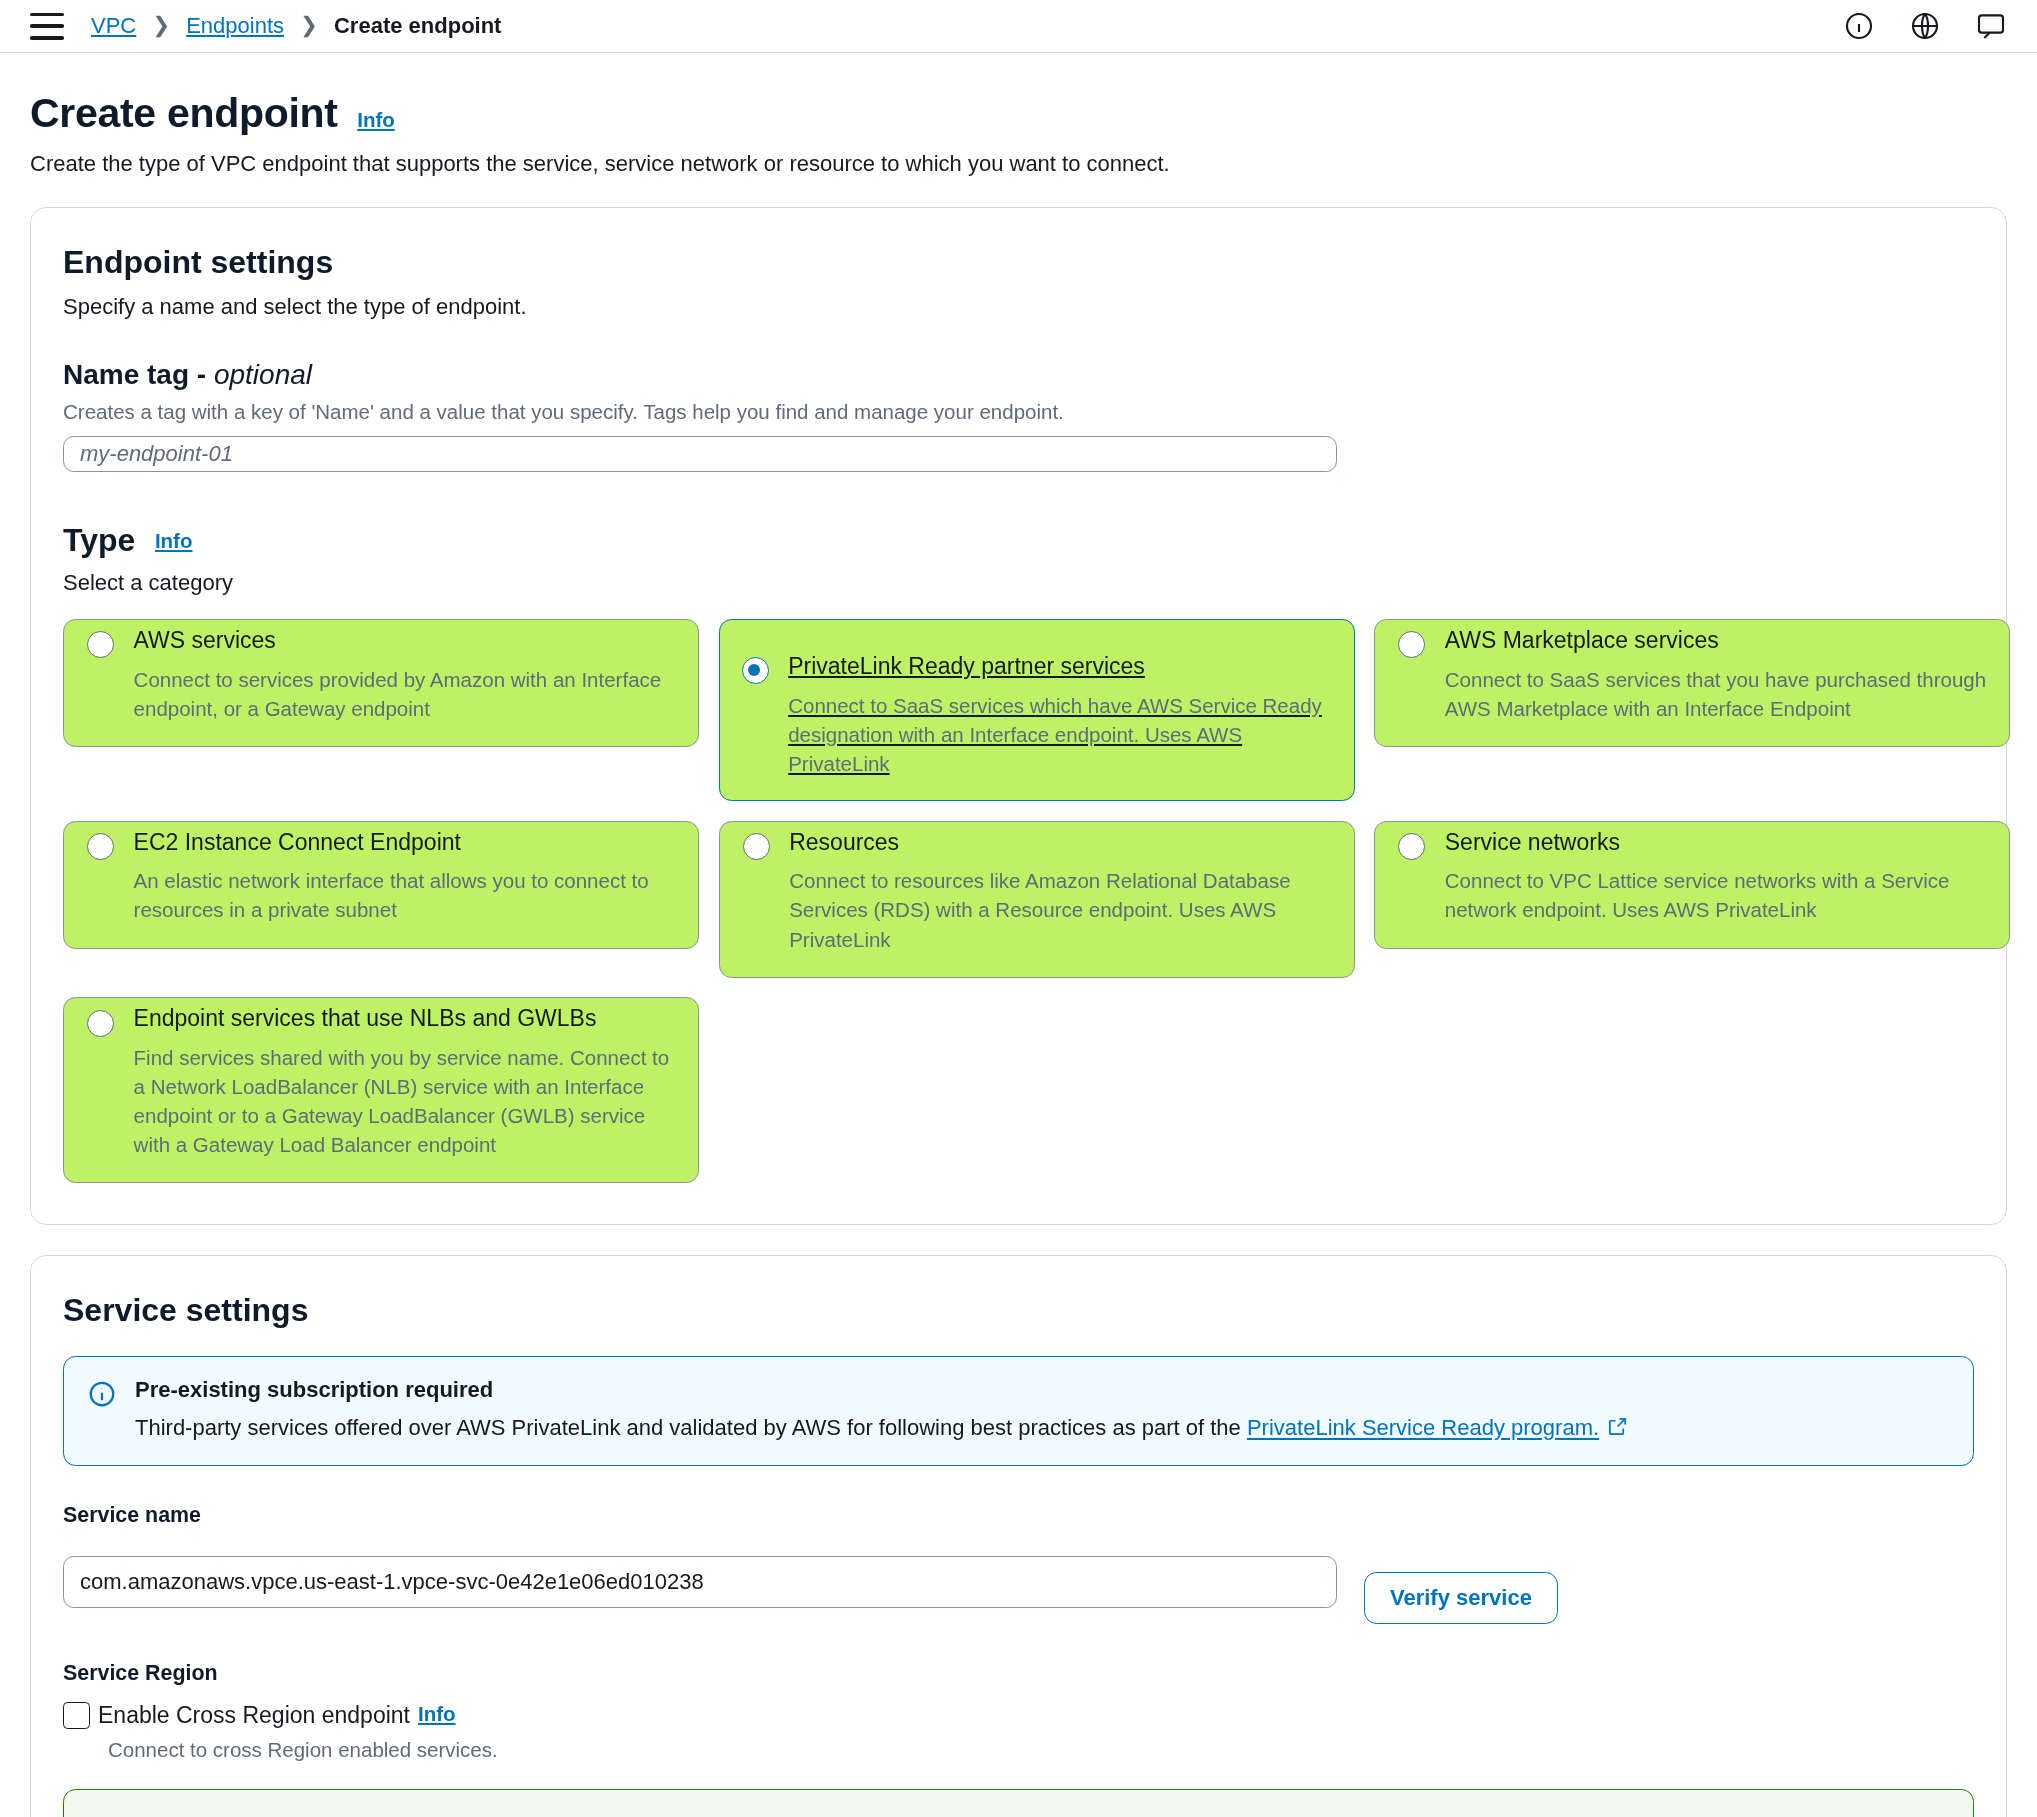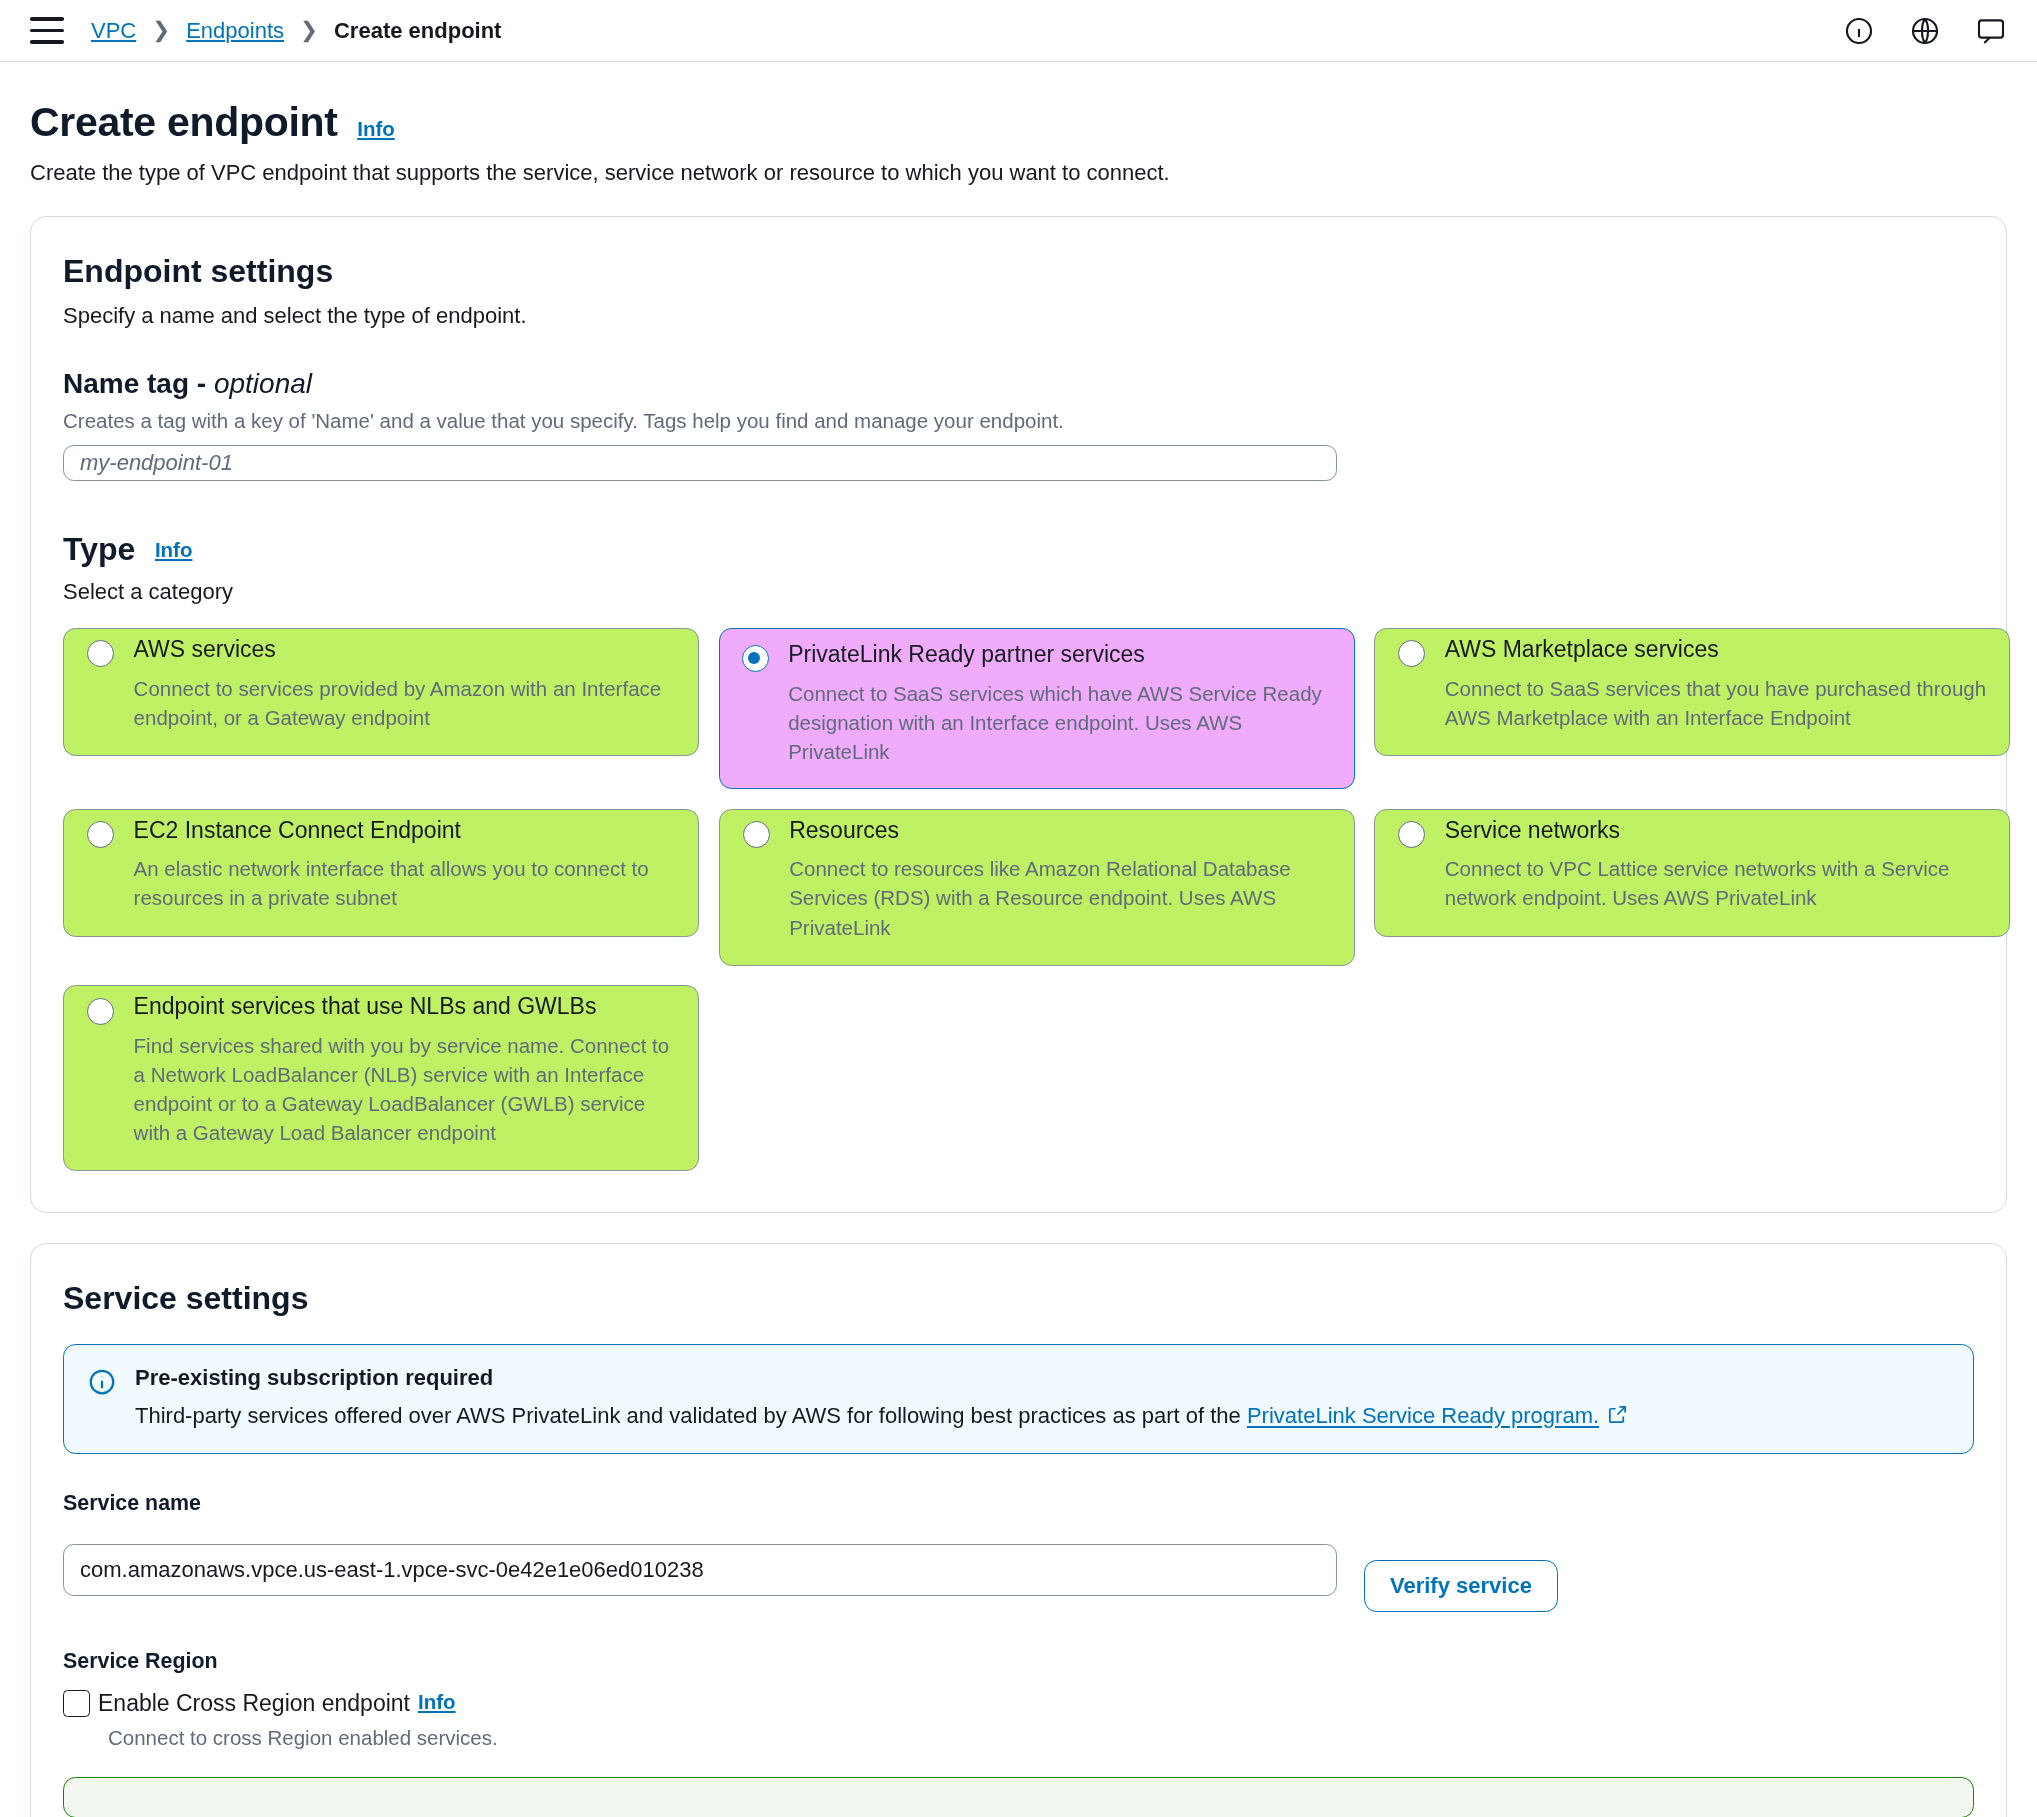--- a/index.html
+++ b/index.html
@@ -6,21 +6,21 @@
   html, body {
     margin: 0; padding: 0;
     background: #ffffff;
     font-family: "Liberation Sans", sans-serif;
     color: #0f1b2a;
   }
   body { width: 2037px; }
 
   
   .topbar {
-    height: 62px;
+    height: 53px;
     display: flex;
     align-items: center;
     padding: 0 30px;
     border-bottom: 0.9px solid #d5dbdb;
     background: #ffffff;
   }
   .hamburger {
     width: 34px; height: 27px;
     display: flex; flex-direction: column; justify-content: space-between;
     margin-right: 27px;
@@ -92,22 +92,23 @@
     border: 0.9px solid #879596;
     border-radius: 12.5px;
     background: #bef264;
     padding: 7px 23px 23px 23px;
     display: flex;
     gap: 19.6px;
     cursor: pointer;
   }
   .tile.selected {
     border: 1.8px solid #0073bb;
-    background: #f0abfc;
-    padding: 12px 22px 22px 22px;
+    background: #bef264;
+    padding: 33px 22px 22px 22px;
+    text-decoration: underline;
   }
   .radio {
     flex: none;
     width: 27px; height: 27px;
     border-radius: 50%;
     border: 1.8px solid #5f6b7a;
     background: #fff;
     margin-top: 4.5px;
   }
   .radio.on {

